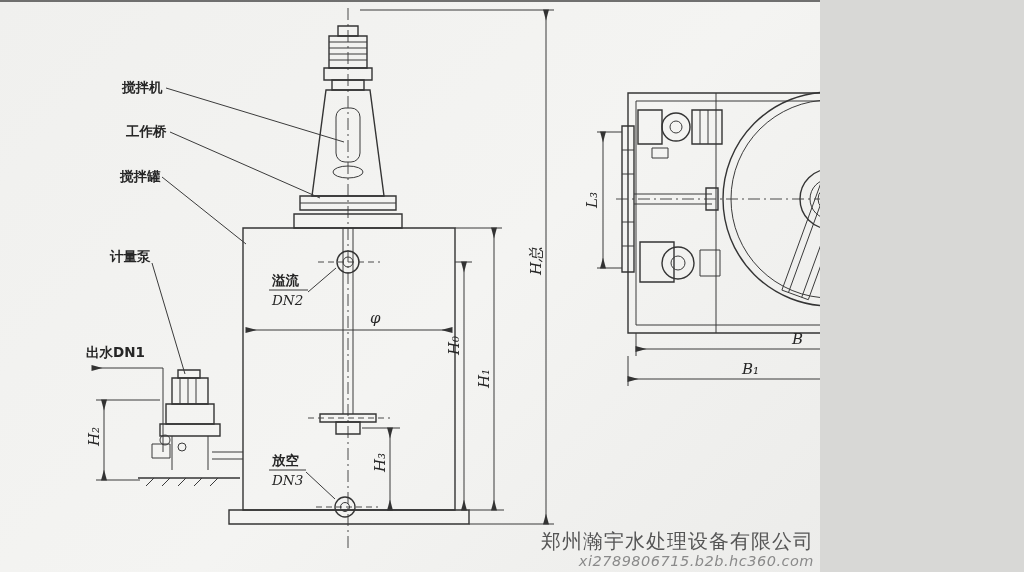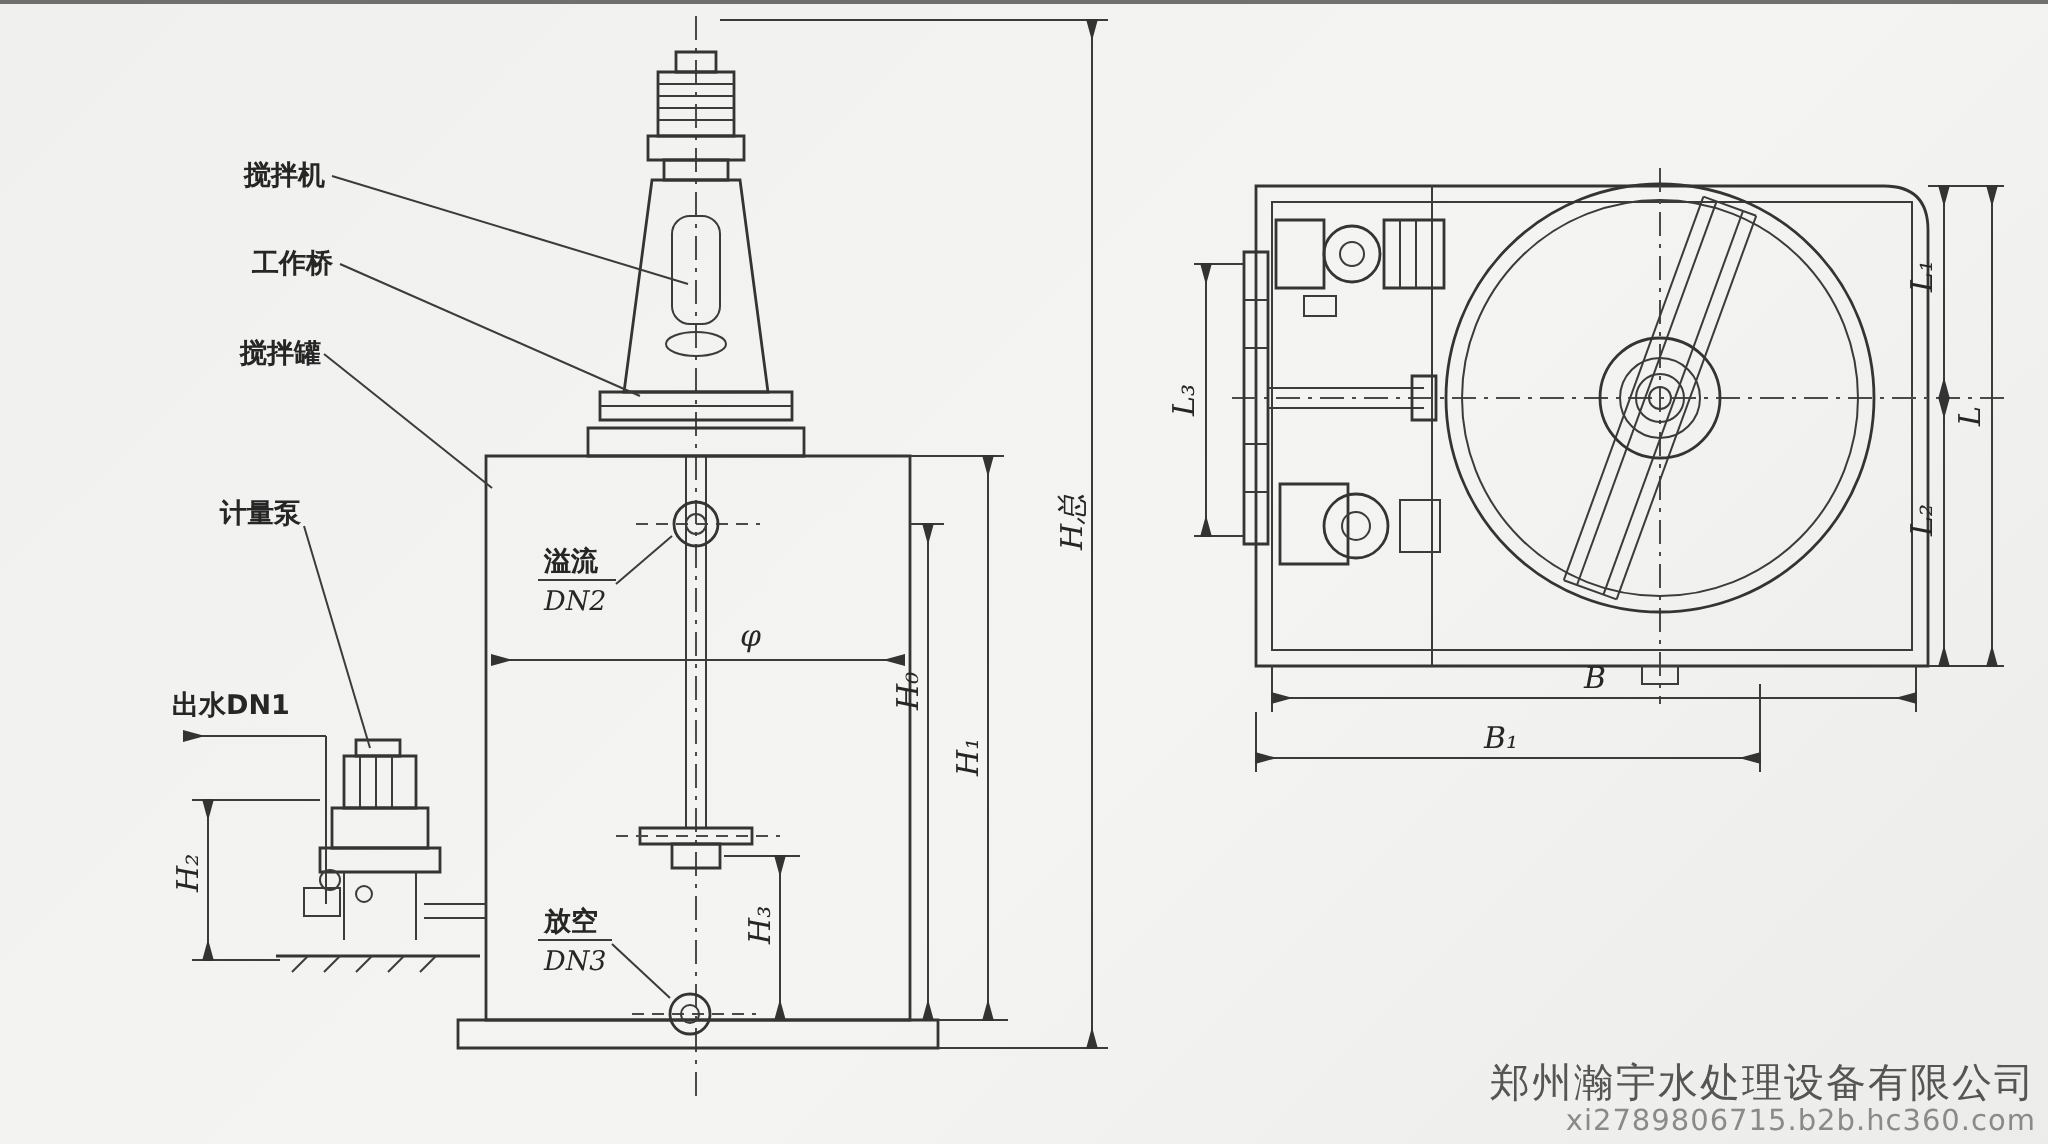--- a/index.html
+++ b/index.html
@@ -1,30 +1,30 @@
 <!DOCTYPE html>
 <html><head>
 <meta charset="utf-8">
 <style>
   html,body{margin:0;padding:0;background:#d8d8d6;}
-  .page{position:relative;width:1024px;height:572px;background:linear-gradient(135deg,#f0f0ee 0%,#f4f4f2 55%,#ececea 100%);overflow:hidden;font-family:"DejaVu Sans",sans-serif;}
+  .page{position:relative;width:820px;height:572px;background:linear-gradient(135deg,#f0f0ee 0%,#f4f4f2 55%,#ececea 100%);overflow:hidden;font-family:"DejaVu Sans",sans-serif;}
   .scan-edge{position:absolute;top:0;left:0;right:0;height:2px;background:#2a2a2a;opacity:.65;}
   svg{position:absolute;top:0;left:0;}
   svg line,svg rect,svg circle,svg ellipse,svg path,svg polygon{vector-effect:non-scaling-stroke;}
   .ln{stroke:#343434;stroke-width:1.4;fill:none;}
   .lt{stroke:#3b3b3b;stroke-width:1;fill:none;}
   .dimln{stroke:#3b3b3b;stroke-width:1;fill:none;marker-start:url(#ae);marker-end:url(#ae);}
   .cl{stroke:#4a4a4a;stroke-width:1;fill:none;stroke-dasharray:12 4 2 4;}
   .dash{stroke:#4a4a4a;stroke-width:1;fill:none;stroke-dasharray:6 4;}
   .cjk{font:600 13.5px "DejaVu Sans",sans-serif;fill:#262626;}
   .dim{font:italic 15px "DejaVu Serif",serif;fill:#262626;}
   .dimsm{font:italic 13.5px "DejaVu Serif",serif;fill:#262626;}
   .footer{position:absolute;right:6px;bottom:3px;text-align:right;line-height:1.12;}
   .footer .l1{font-size:20px;color:#555;letter-spacing:1px;}
-  .footer .l2{display:flex;justify-content:flex-end;align-items:flex-end;gap:4px;}
+  .footer .l2{display:flex;justify-content:flex-end;align-items:flex-end;gap:4px;font-style:italic;}
   .footer .listing{font-size:14.5px;color:#8a8a8a;letter-spacing:.5px;}
   .footer .site{font-size:18px;font-weight:bold;color:#18a31b;}
 </style>
 </head>
 <body>
 
 <div class="page">
   <div class="scan-edge"></div>
 
   <svg width="1024" height="572" viewBox="0 0 1024 572">

